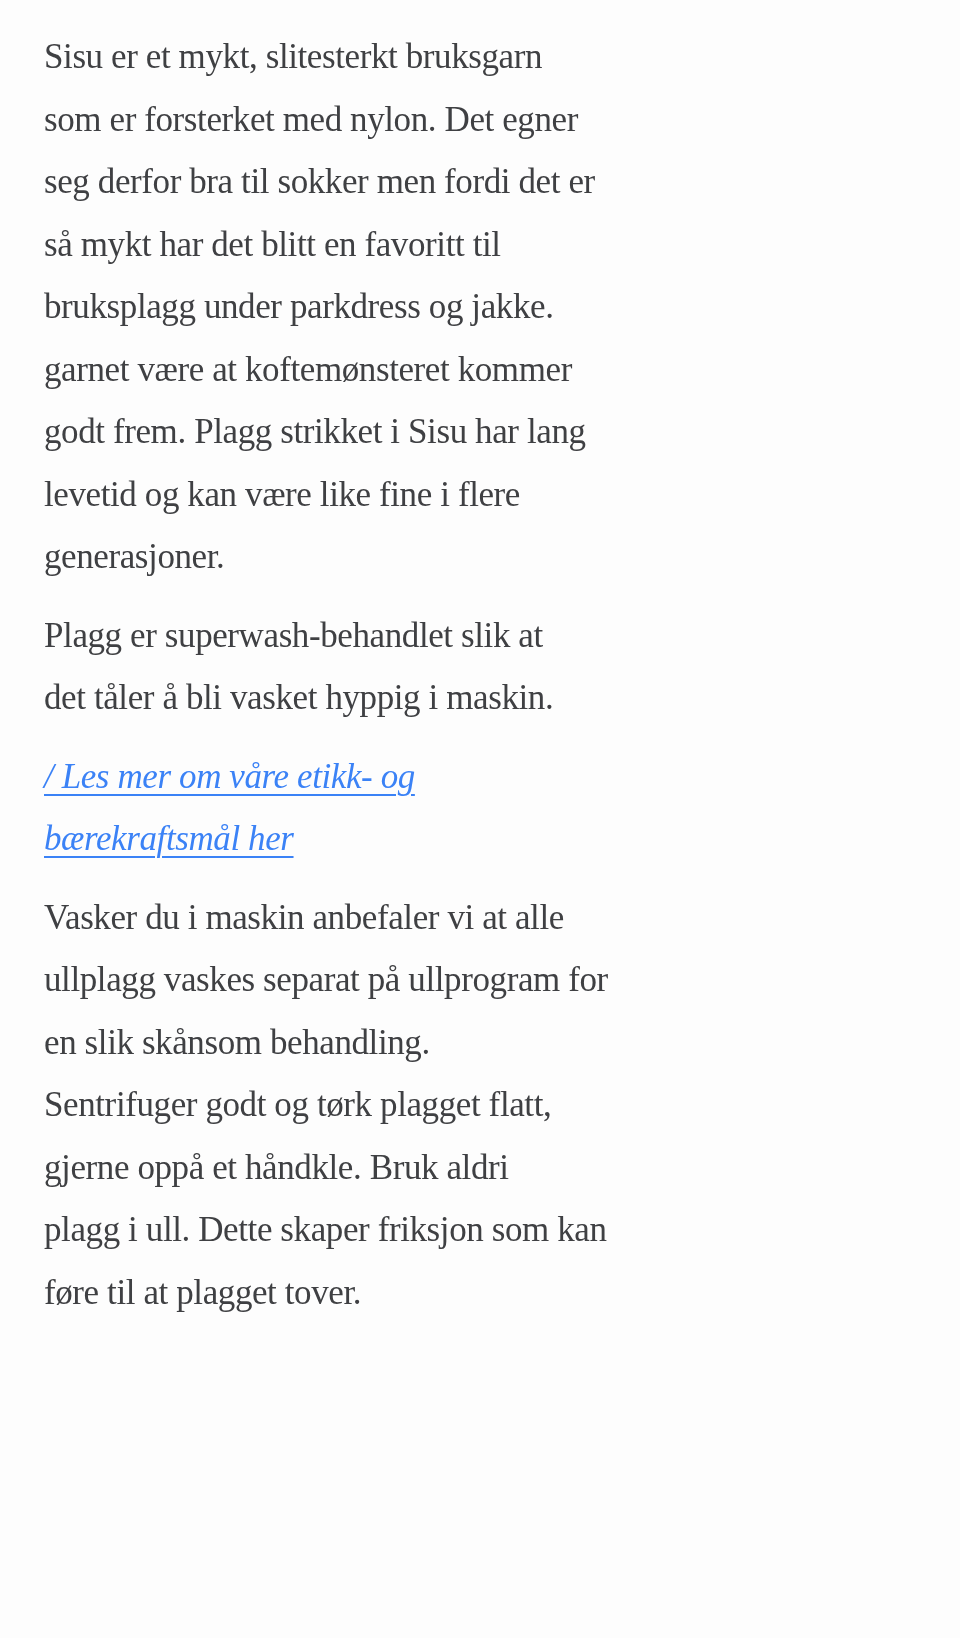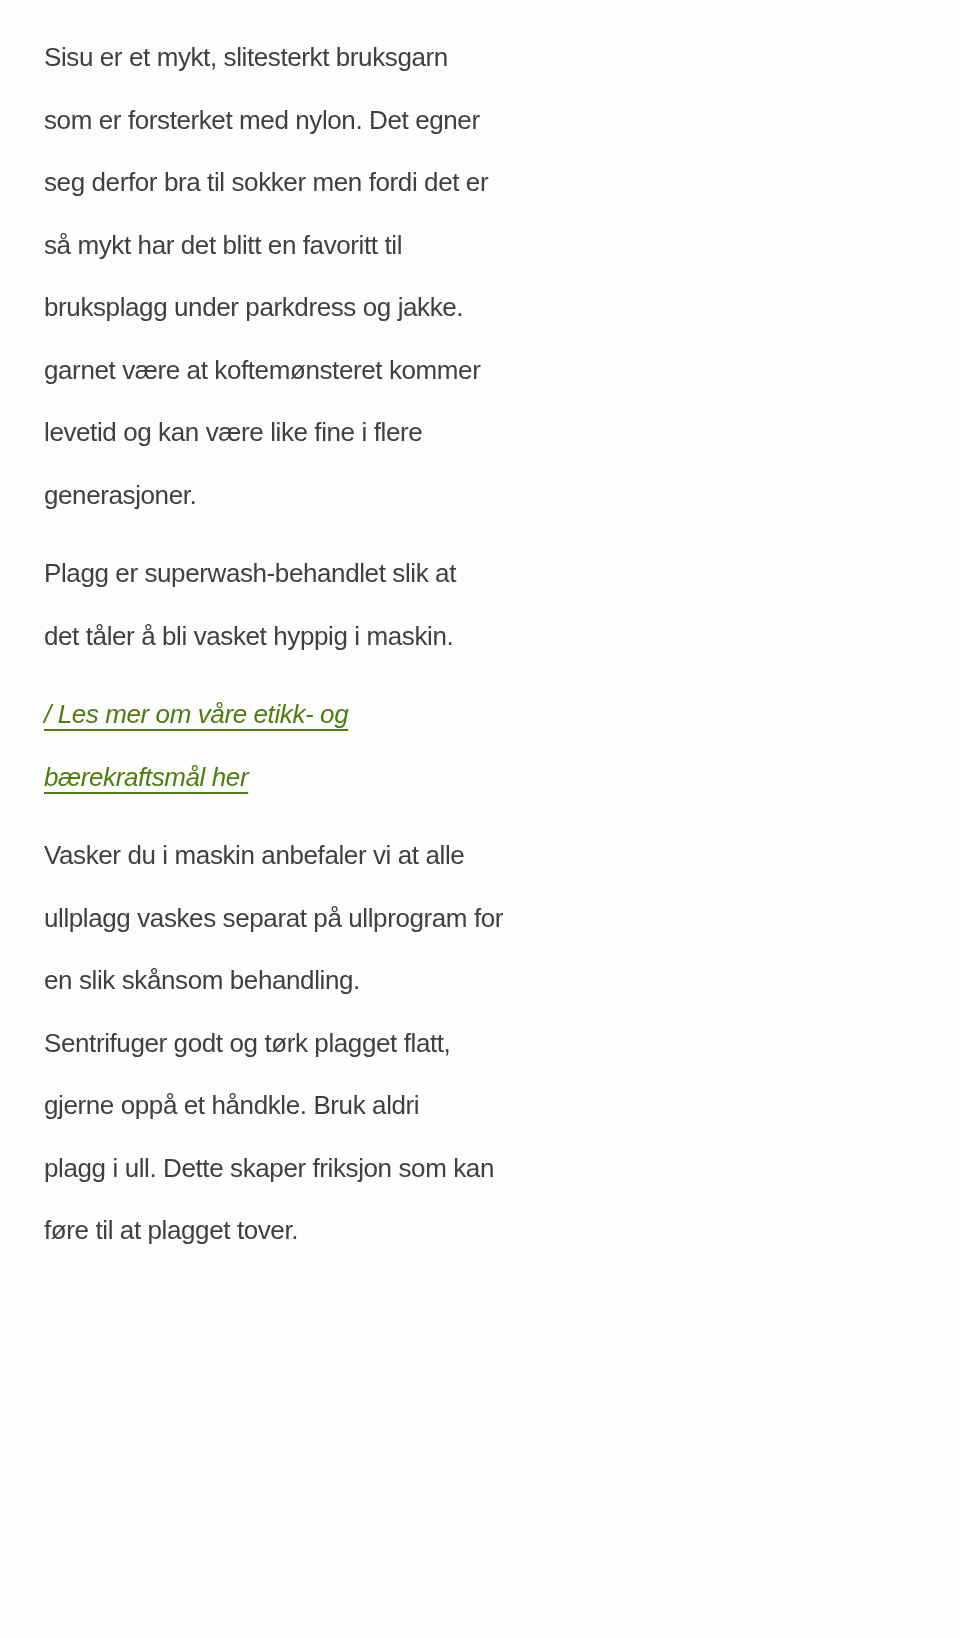--- a/index.html
+++ b/index.html
@@ -1,47 +1,48 @@
 <!DOCTYPE html>
 <html><head>
 <meta charset="utf-8">
 <style>
   html, body { margin: 0; padding: 0; background: #fdfdfd; }
   body { width: 960px; height: 1638px; overflow: hidden; }
   .content {
     padding: 26px 40px 0 44px;
-    font-family: Liberation Sans, sans-serif;
+    font-family: Liberation Serif, serif;
     color: #3f4043;
-    font-size: 26px;
+    font-size: 35px;
     line-height: 62.5px;
     letter-spacing: -0.4px;
   }
   .content p { margin: 0 0 16px 0; }
   .content p.tight { margin-bottom: 0; }
   .link-para { margin: 0 0 16px 0; font-style: italic; }
   .link-para a {
-    color: #4d7c0f;
+    color: #3b82f6;
     text-decoration: underline;
     text-decoration-thickness: 2px;
     text-underline-offset: 6px;
   }
   .line { display: block; white-space: nowrap; }
 </style>
 </head>
 <body>
 
 <div class="content">
 
   <p>
     <span class="line">Sisu er et mykt, slitesterkt bruksgarn</span>
     <span class="line">som er forsterket med nylon. Det egner</span>
     <span class="line">seg derfor bra til sokker men fordi det er</span>
     <span class="line">så mykt har det blitt en favoritt til</span>
     <span class="line">bruksplagg under parkdress og jakke.</span>
     <span class="line">garnet være at koftemønsteret kommer</span>
+    <span class="line">godt frem. Plagg strikket i Sisu har lang</span>
     <span class="line">levetid og kan være like fine i flere</span>
     <span class="line">generasjoner.</span>
   </p>
 
   <p>
     <span class="line">Plagg er superwash-behandlet slik at</span>
     <span class="line">det tåler å bli vasket hyppig i maskin.</span>
   </p>
 
   <div class="link-para">

